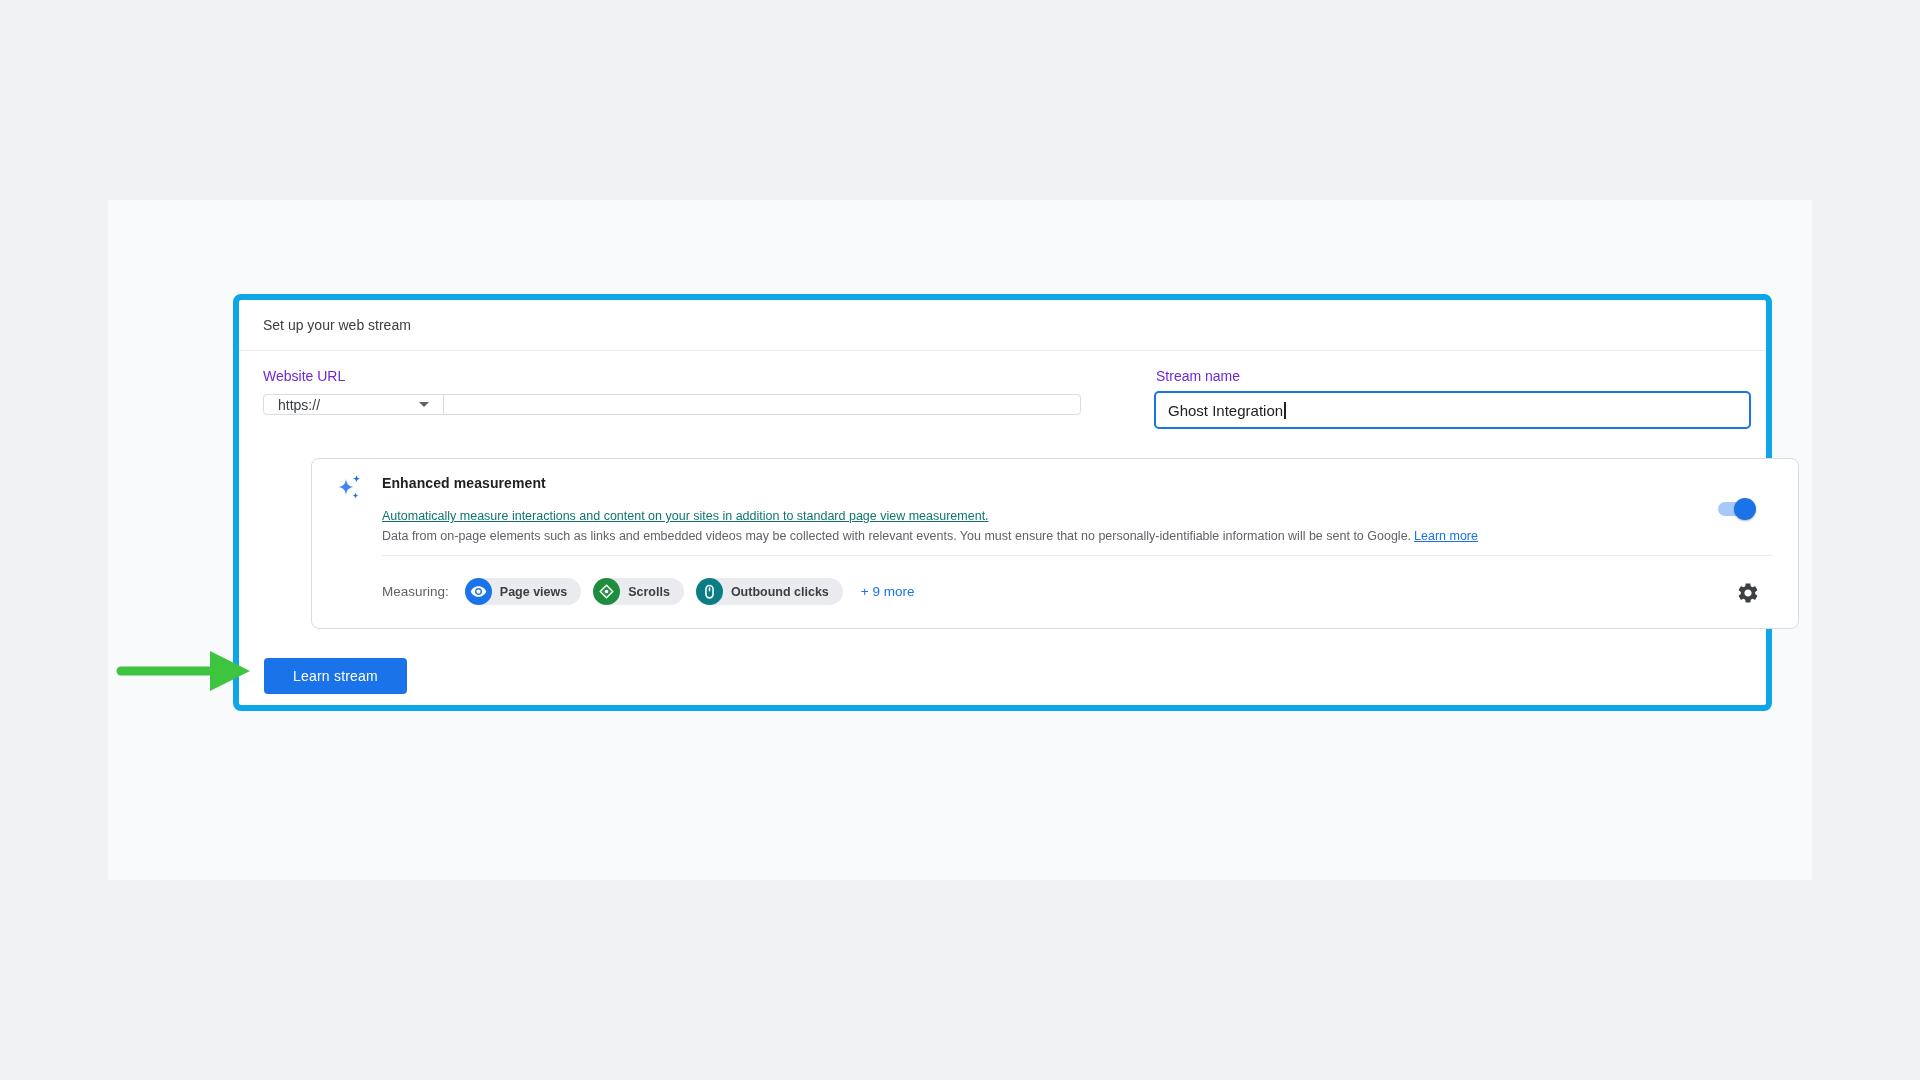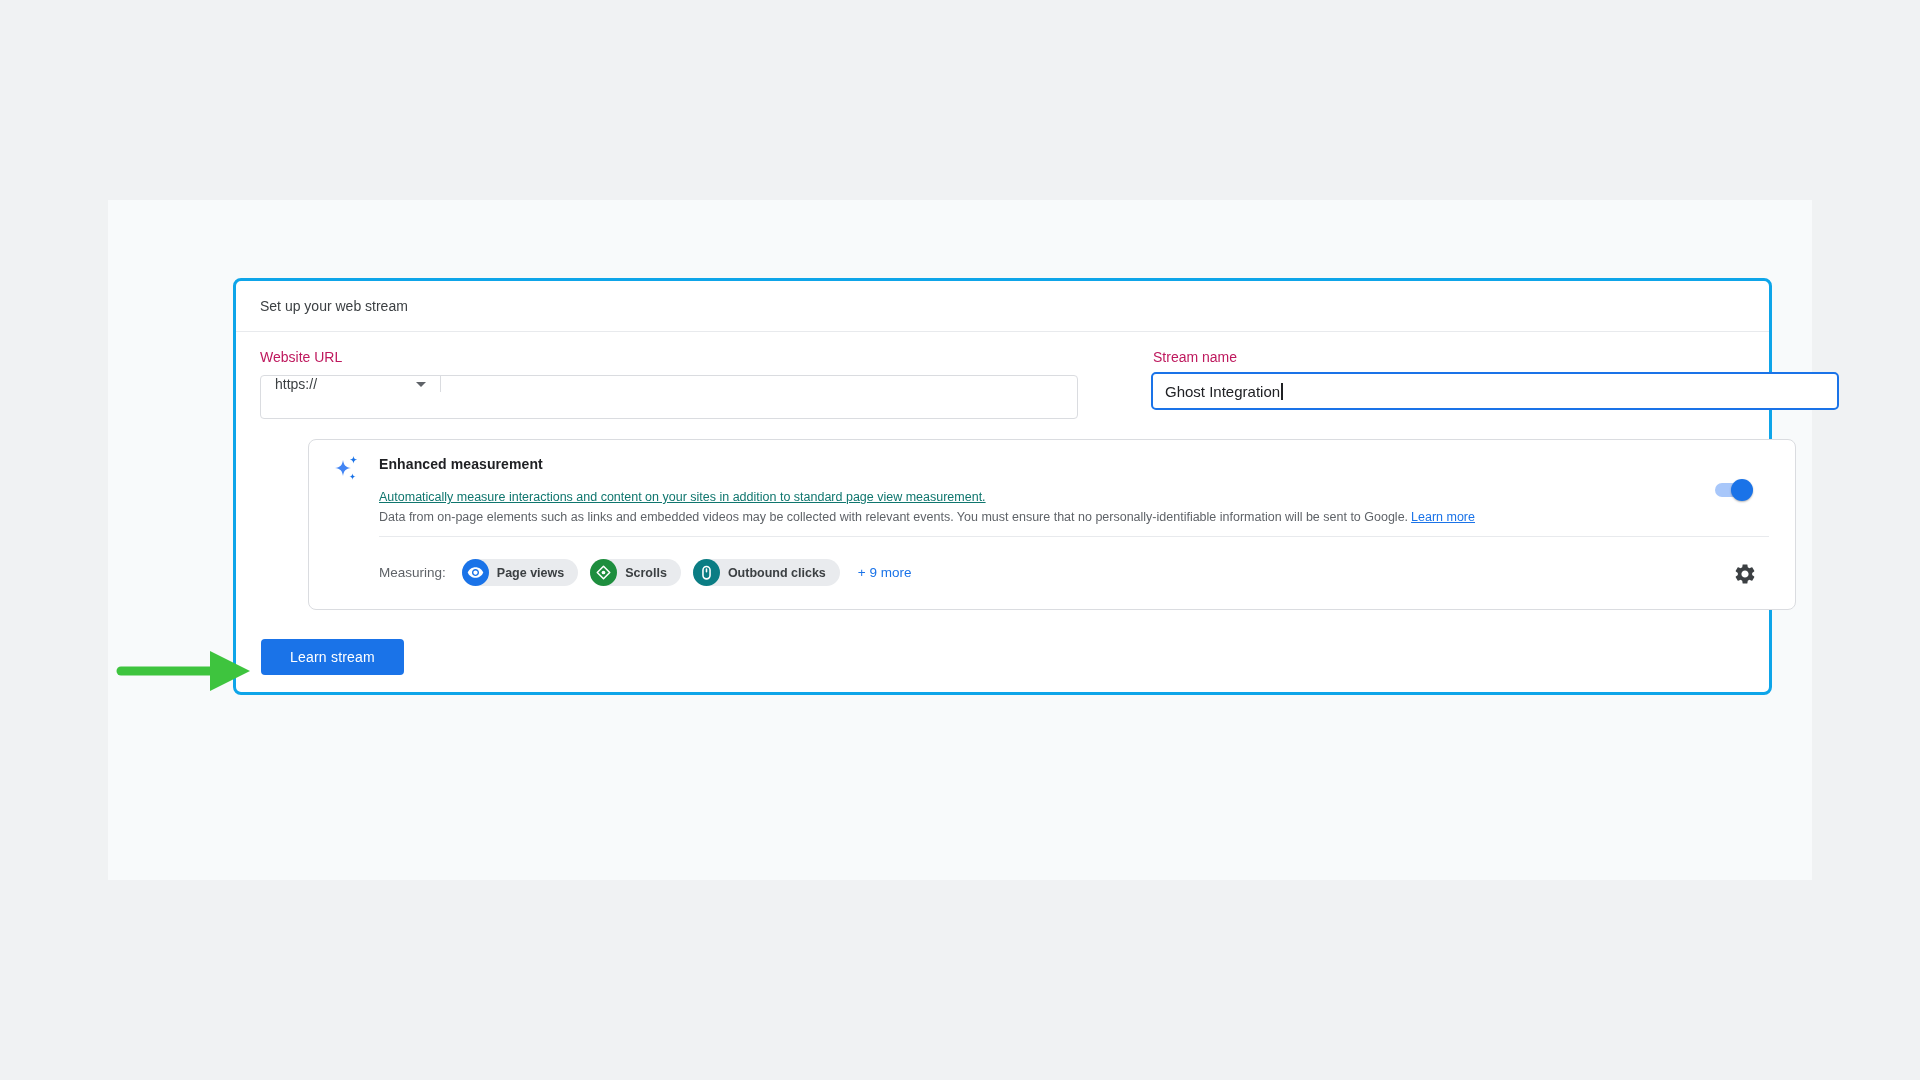--- a/index.html
+++ b/index.html
@@ -35,54 +35,53 @@
   }
   .dialog-title {
     font-size: 20px;
     font-weight: 500;
     color: #3c4043;
     margin-left: 14px;
     letter-spacing: 0.1px;
   }
   .card {
     position: absolute;
-    left: 125px; top: 78px;
+    left: 125px; top: 94px;
     width: 1539px; height: 417px;
     background: #ffffff;
-    border: 3px solid #0ea5e9;
+    border: 6px solid #0ea5e9;
     border-radius: 8px;
   }
   .card-header {
     position: absolute;
     left: 0; top: 0; right: 0;
     height: 51px;
     border-bottom: 1px solid #e8eaed;
     display: flex; align-items: center;
     padding-left: 24px;
     font-size: 14px;
     color: #3c4043;
   }
   .field-label {
     position: absolute;
     font-size: 14px;
-    color: #be185d;
+    color: #6d28d9;
     line-height: 20px;
   }
   .url-label { left: 24px; top: 66px; }
   .name-label { left: 917px; top: 66px; }
   .url-input-group {
     position: absolute;
     left: 24px; top: 94px;
-    width: 818px; height: 44px;
+    width: 818px; height: 21px;
     background: #fff;
     border: 1px solid #dadce0;
     border-radius: 4px;
     display: flex;
     align-items: stretch;
-    flex-direction: column;
   }
   .protocol-select {
     width: 180px;
     border: none;
     border-right: 1px solid #dadce0;
     background: transparent;
     display: flex;
     align-items: center;
     justify-content: space-between;
     padding: 0 14px;
@@ -103,21 +102,21 @@
     background: transparent;
     padding: 0 12px;
     font-size: 14px;
     color: #202124;
     outline: none;
     font-family: inherit;
   }
   .name-input {
     position: absolute;
     left: 915px; top: 91px;
-    width: 688px; height: 38px;
+    width: 597px; height: 38px;
     background: #fff;
     border: 2px solid #1a73e8;
     border-radius: 5px;
     display: flex;
     align-items: center;
     padding: 0 12px;
     font-size: 15px;
     color: #202124;
     cursor: text;
   }

